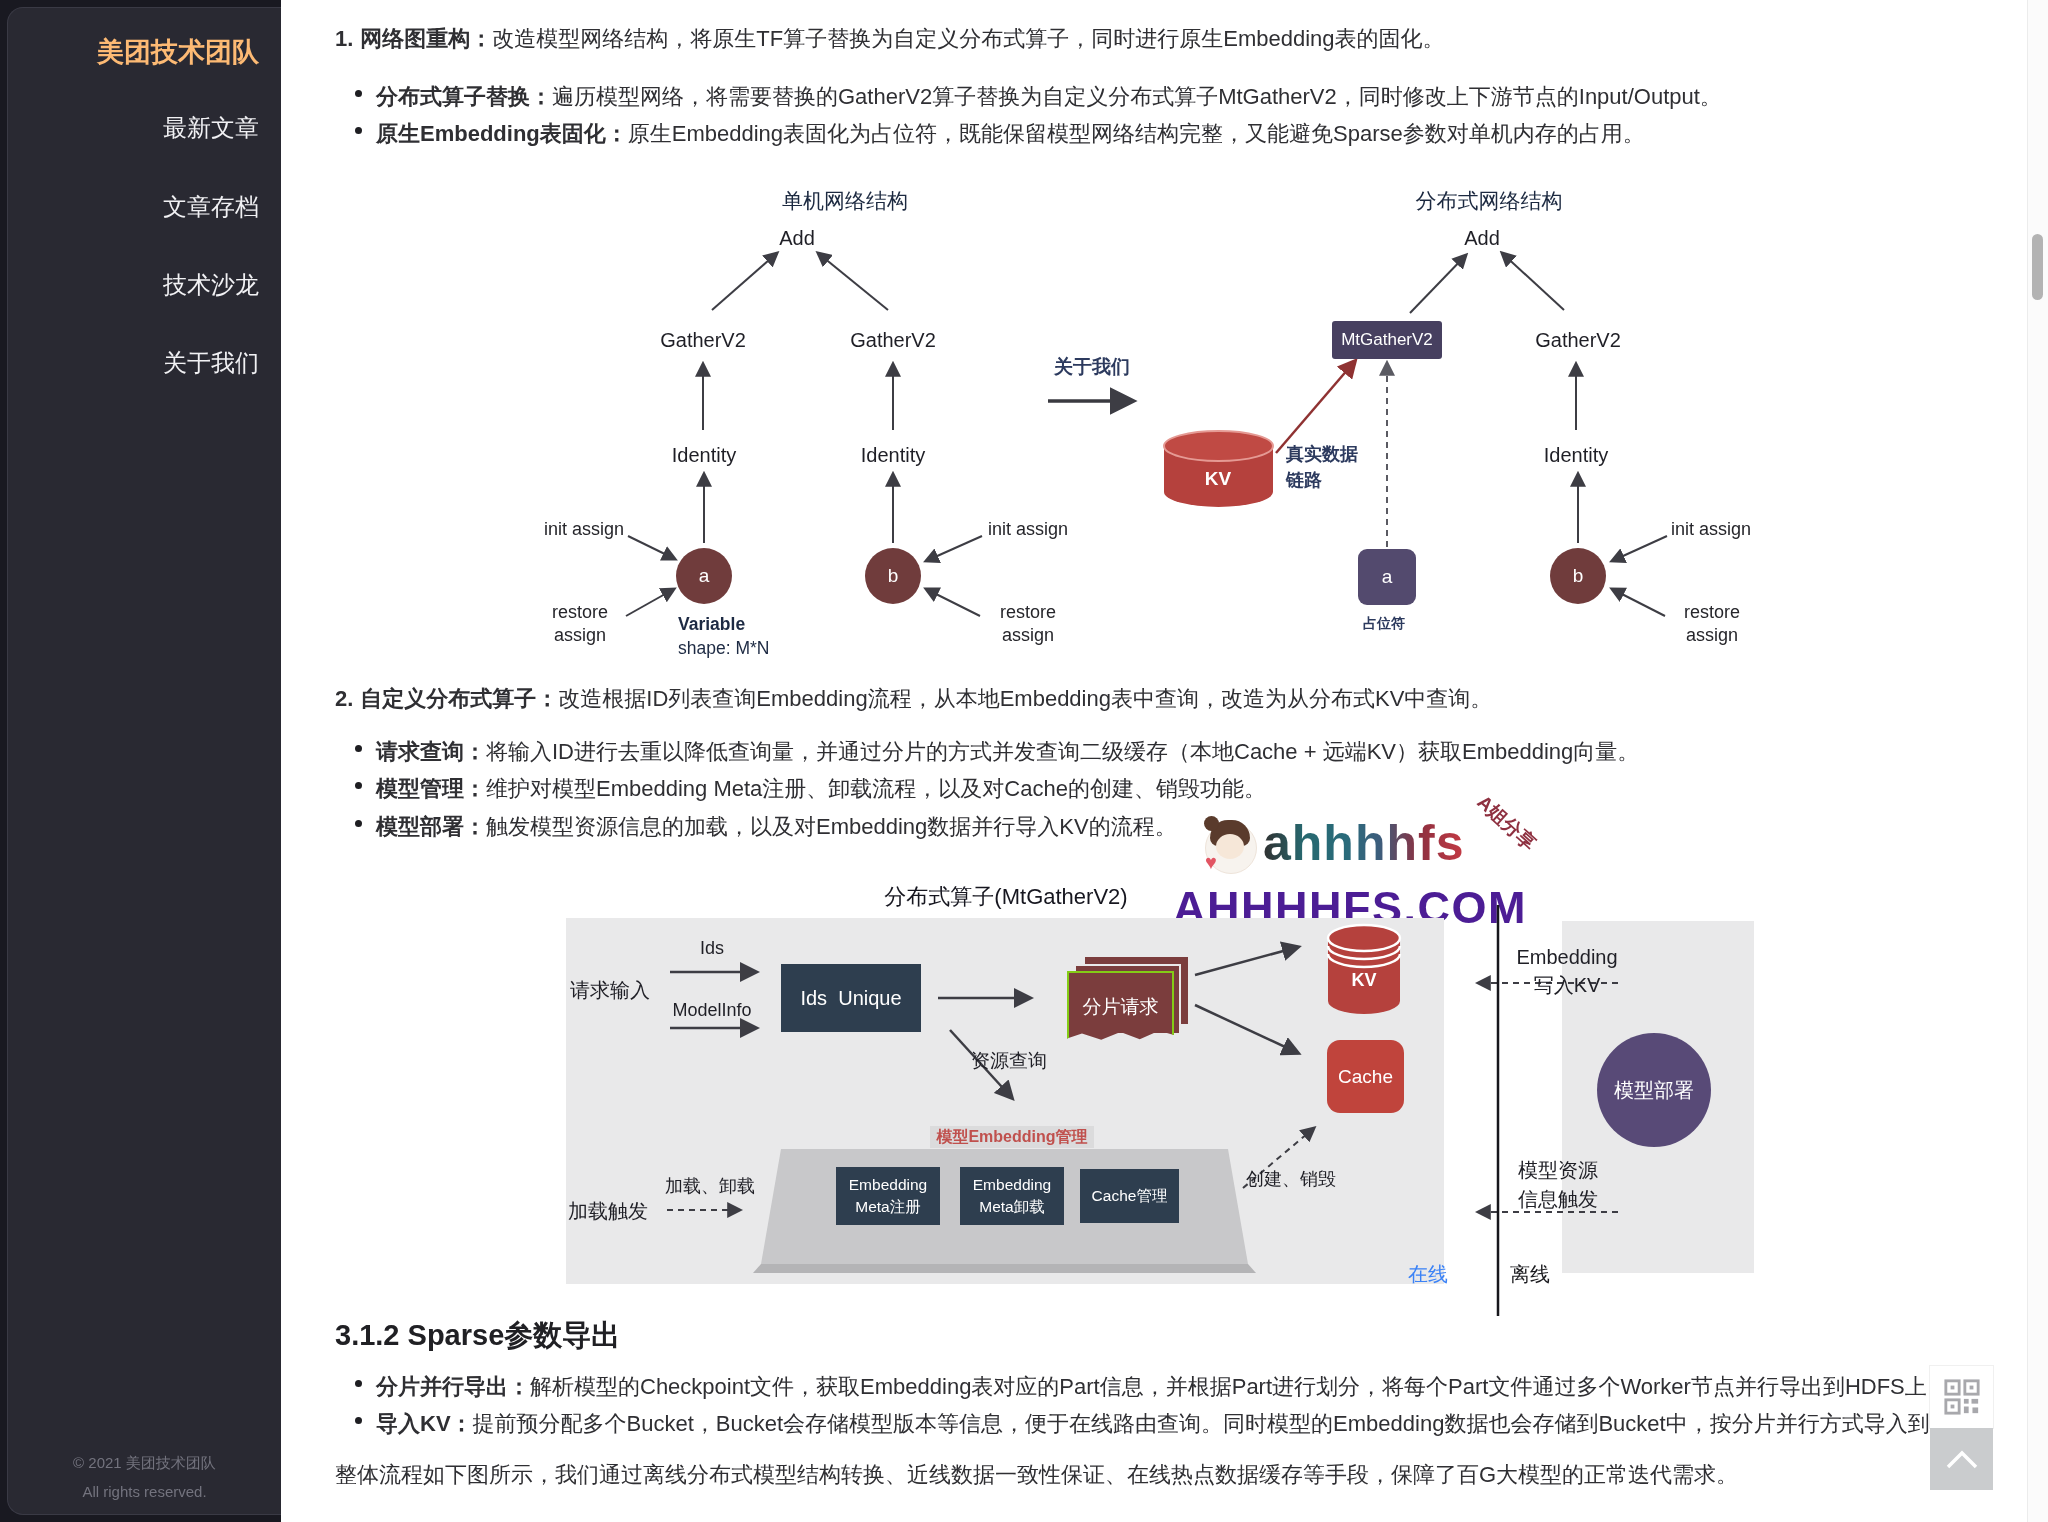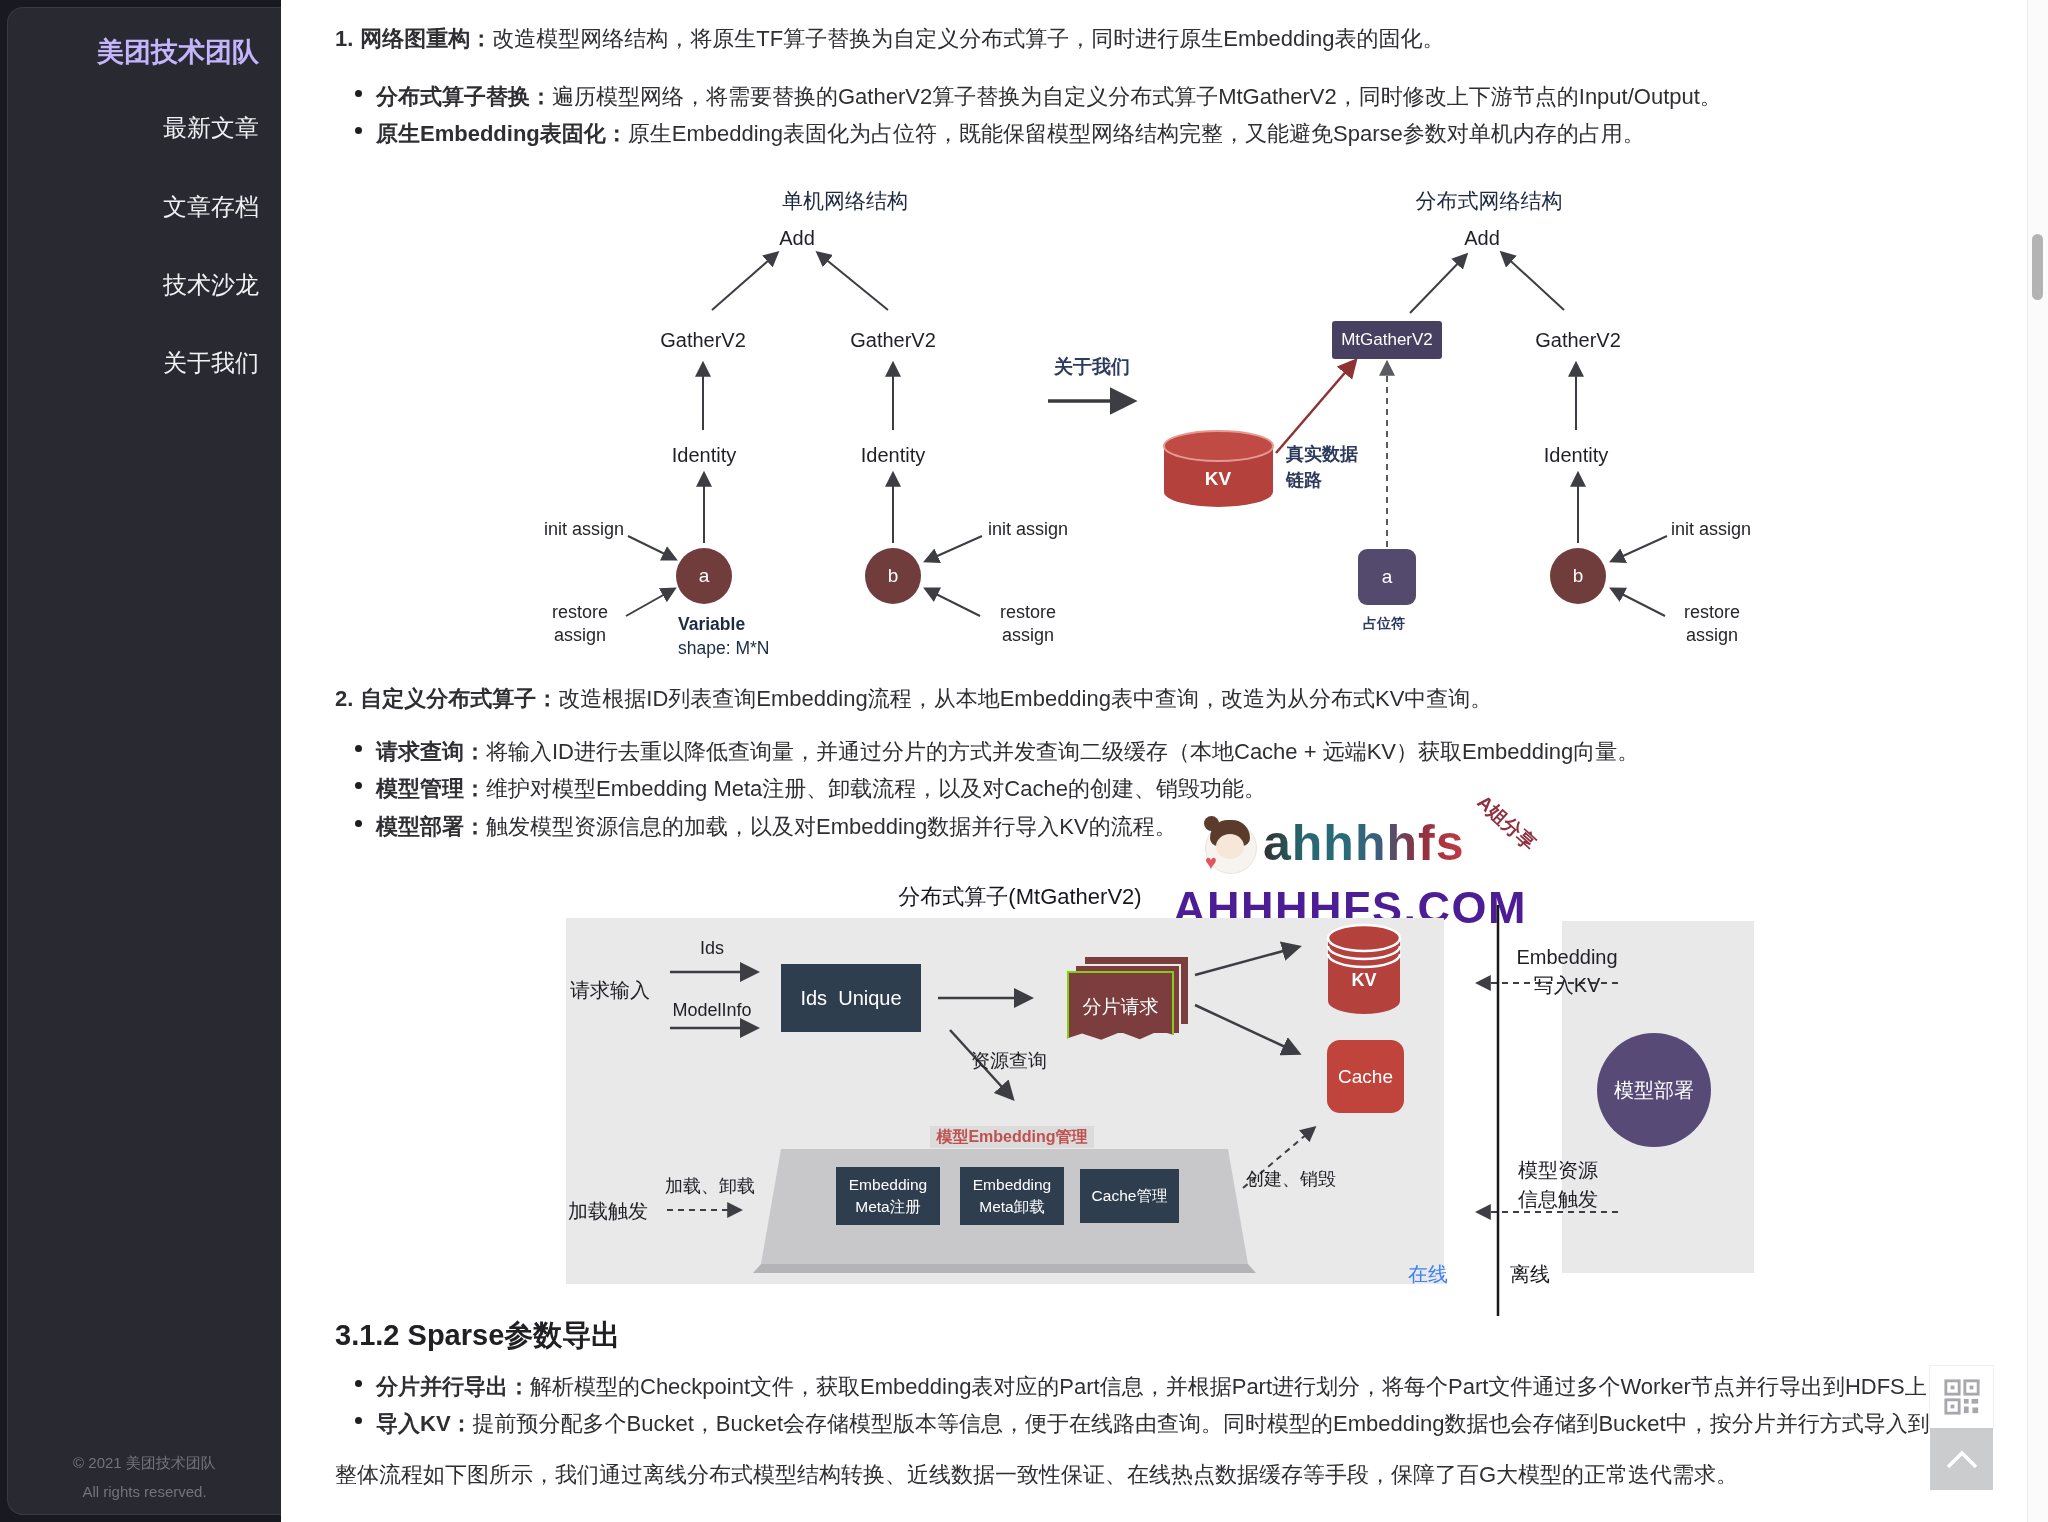--- a/index.html
+++ b/index.html
@@ -8,21 +8,21 @@
   .abs{position:absolute;}
   .ctr{transform:translate(-50%,-50%);}
   .ctx{transform:translateX(-50%);}
   .pre{white-space:pre-line;}
   .prex{white-space:pre;}
   .b{font-weight:bold;}
   
   .sidebar{position:absolute;left:0;top:0;width:281px;height:1522px;background:#191921;}
   .side-panel{position:absolute;left:7px;top:7px;bottom:7px;right:0;background:#292932;
               border:1px solid #3a3a45;border-right:none;border-radius:16px 0 0 16px;}
-  .brand{position:absolute;right:22px;top:26px;font-size:27px;font-weight:bold;color:#c4b5fd;white-space:nowrap;}
+  .brand{position:absolute;right:22px;top:26px;font-size:27px;font-weight:bold;color:#fdba74;white-space:nowrap;}
   .nav-item{position:absolute;right:22px;font-size:24px;color:#f1f1f4;white-space:nowrap;cursor:pointer;}
   .side-foot{position:absolute;width:100%;text-align:center;font-size:15px;color:#73737e;}
   
   .lead{position:absolute;font-size:22px;color:#2f2f33;white-space:nowrap;}
   .lead .num{margin-right:7px;}
   .bullet{position:absolute;font-size:22px;color:#2f2f33;padding-left:24px;white-space:nowrap;}
   .bullet::before{content:"";position:absolute;left:3px;top:8px;width:7px;height:7px;border-radius:50%;background:#1e1e22;}
   .h3{position:absolute;font-size:29px;font-weight:bold;color:#202024;white-space:nowrap;}
   .closing{position:absolute;font-size:22px;color:#2f2f33;white-space:nowrap;}
   
@@ -215,21 +215,21 @@
       <line x1="1198" y1="332" x2="1058" y2="332" stroke="#3d3d44" stroke-width="2" stroke-dasharray="6,5" marker-end="url(#m2)"></line>
 
       <line x1="1078" y1="25" x2="1078" y2="436" stroke="#17171c" stroke-width="2.5"></line>
 
       <path d="M908,58 L908,121 A36,13 0 0 0 980,121 L980,58 Z" fill="#b5413d"></path>
       <ellipse cx="944" cy="58" rx="36" ry="13" fill="#b5413d" stroke="#fff" stroke-width="2.5"></ellipse>
       <path d="M908,66 A36,13 0 0 0 980,66" stroke="#fff" stroke-width="2.5" fill="none"></path>
       <path d="M908,74 A36,13 0 0 0 980,74" stroke="#fff" stroke-width="2.5" fill="none"></path>
     </svg>
 
-    <div class="dtitle ctx" style="left:586px;top:2px;font-size:22px;color:#16161f;margin-left:14px;">分布式算子(MtGatherV2)</div>
+    <div class="dtitle ctx" style="left:586px;top:2px;font-size:22px;color:#16161f;">分布式算子(MtGatherV2)</div>
 
     <div class="lbl ctr" style="left:190px;top:110px;">请求输入</div>
     <div class="lbl ctr" style="left:292px;top:68px;font-size:18px;">Ids</div>
     <div class="lbl ctr" style="left:292px;top:130px;font-size:18px;">ModelInfo</div>
 
     <div class="node-box prex" style="left:361px;top:84px;width:140px;height:68px;background:#2e3e4f;font-size:20px;">Ids  Unique</div>
 
     <div class="abs" style="left:651px;top:77px;width:117px;height:81px;">
       <div class="doc" style="right:0;top:0;"></div>
       <div class="doc" style="right:7px;top:7px;border:2px solid #e9e9ea;"></div>

